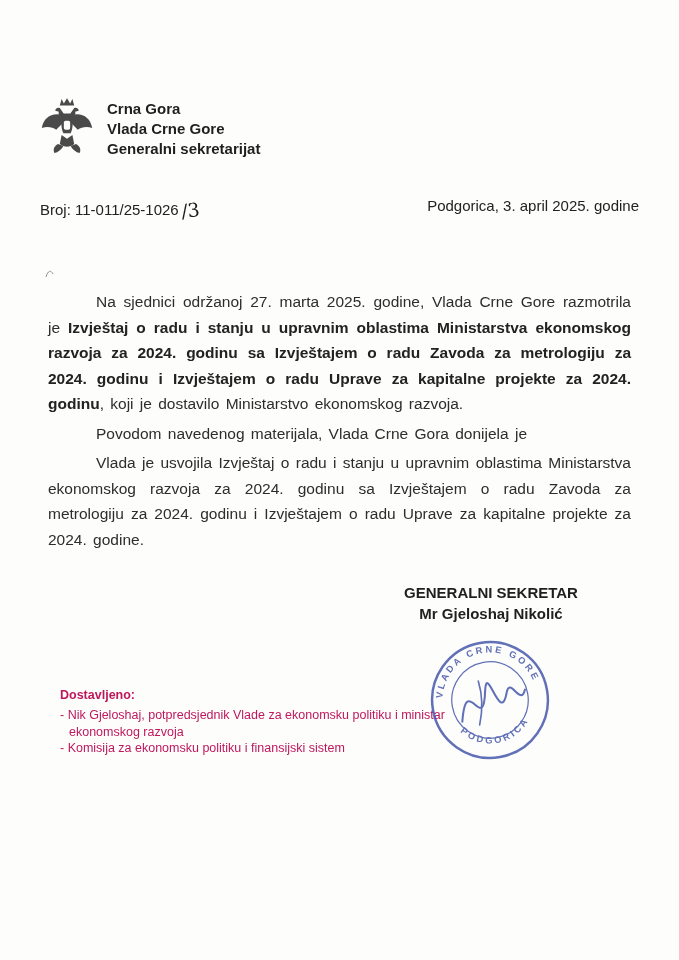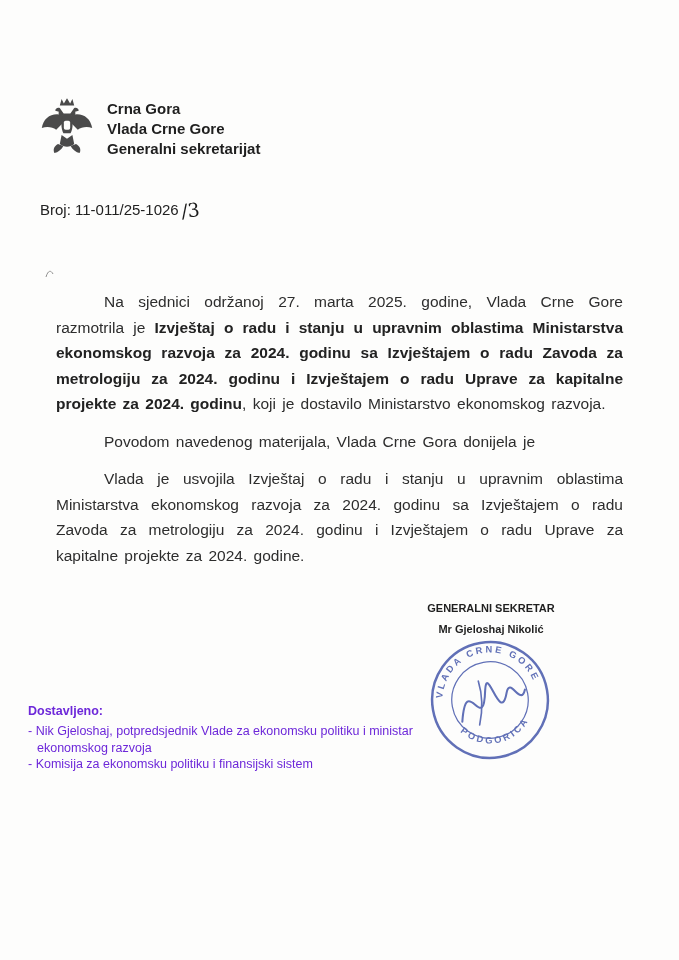--- a/index.html
+++ b/index.html
@@ -19,39 +19,39 @@
   .meta{display:flex;justify-content:space-between;align-items:flex-start;margin:38px 40px 0 40px;font-size:15px;color:#222;}
   .hand{
     display:inline-block;
     font-family:"DejaVu Serif",serif;
     font-size:19px;
     transform:rotate(-6deg) translateY(2px);
     margin-left:2px;
     color:#1a1a1a;
   }
   .bodytext{margin:70px 44px 0 44px;font-size:15.5px;line-height:25.5px;text-align:justify;color:#2d2d2d;}
-  .bodytext p{margin:12px;text-indent:48px;word-spacing:2px;}
+  .bodytext p{margin:4px;text-indent:48px;word-spacing:2px;}
   .b{font-weight:bold;color:#222;}
   .heading{
     text-align:center;font-weight:bold;font-size:16px;
     letter-spacing:7px;margin:19px 0 15px 0;text-indent:7px;color:#222;
   }
   .signature{
     width:300px;margin:30px 38px 0 auto;
-    text-align:center;font-weight:bold;font-size:11px;line-height:21px;color:#1f1f1f;
+    text-align:center;font-weight:bold;font-size:15px;line-height:21px;color:#1f1f1f;
   }
   .stamp{
     position:absolute;left:428px;top:638px;width:124px;height:124px;
     opacity:0.82;transform:rotate(-10deg);pointer-events:none;
   }
   .stamp-text{
     font-family:"Liberation Sans",sans-serif;
     font-size:9px;font-weight:bold;letter-spacing:2.5px;
   }
-  .distribution{margin:64px 0 0 28px;width:400px;font-size:12.5px;color:#6d28d9;}
+  .distribution{margin:64px 0 0 60px;width:400px;font-size:12.5px;color:#be185d;}
   .dist-title{font-weight:bold;margin-bottom:5px;}
   .dist-item{line-height:16.5px;padding-left:9px;text-indent:-9px;}
   .tick{position:absolute;left:44px;top:268px;width:12px;height:12px;opacity:0.65;}
 </style>
 </head>
 <body>
 
 <div class="page">
 
   <div class="header">
@@ -73,20 +73,21 @@
     </div>
     <div class="header-text">
       <div>Crna Gora</div>
       <div>Vlada Crne Gore</div>
       <div>Generalni sekretarijat</div>
     </div>
   </div>
 
   <div class="meta">
     <div><span>Broj: 11-011/25-1026</span><span class="hand">/3</span></div>
+    <div>Podgorica, 3. april 2025. godine</div>
   </div>
 
   <svg class="tick" viewBox="0 0 12 12" aria-hidden="true">
     <path d="M2 9 C4 2 7 2 9 6" fill="none" stroke="#555" stroke-width="1"></path>
   </svg>
 
   <div class="bodytext">
     <p><span>Na sjednici održanoj 27. marta 2025. godine, Vlada Crne Gore razmotrila je </span><span class="b">Izvještaj o radu i stanju u upravnim oblastima Ministarstva ekonomskog razvoja za 2024. godinu sa Izvještajem o radu Zavoda za metrologiju za 2024. godinu i Izvještajem o radu Uprave za kapitalne projekte za 2024. godinu</span><span>, koji je dostavilo Ministarstvo ekonomskog razvoja.</span></p>
     <p>Povodom navedenog materijala, Vlada Crne Gora donijela je</p>
     <p>Vlada je usvojila Izvještaj o radu i stanju u upravnim oblastima Ministarstva ekonomskog razvoja za 2024. godinu sa Izvještajem o radu Zavoda za metrologiju za 2024. godinu i Izvještajem o radu Uprave za kapitalne projekte za 2024. godine.</p>

